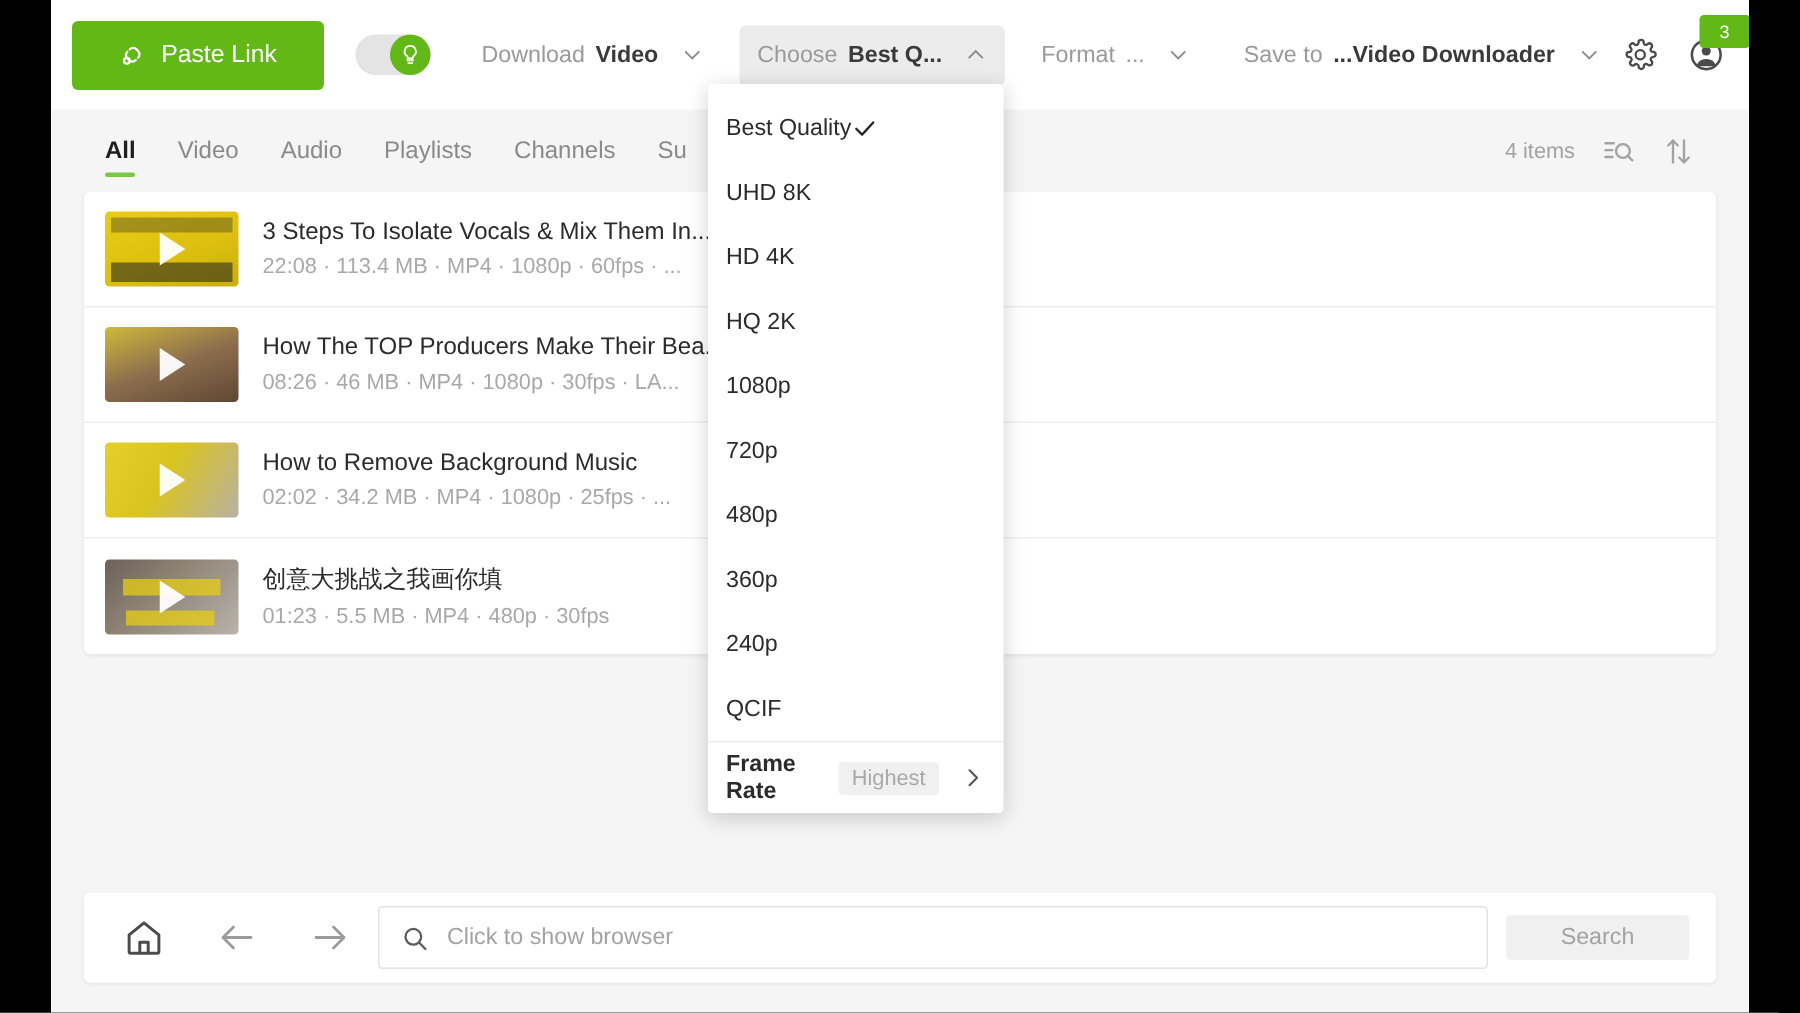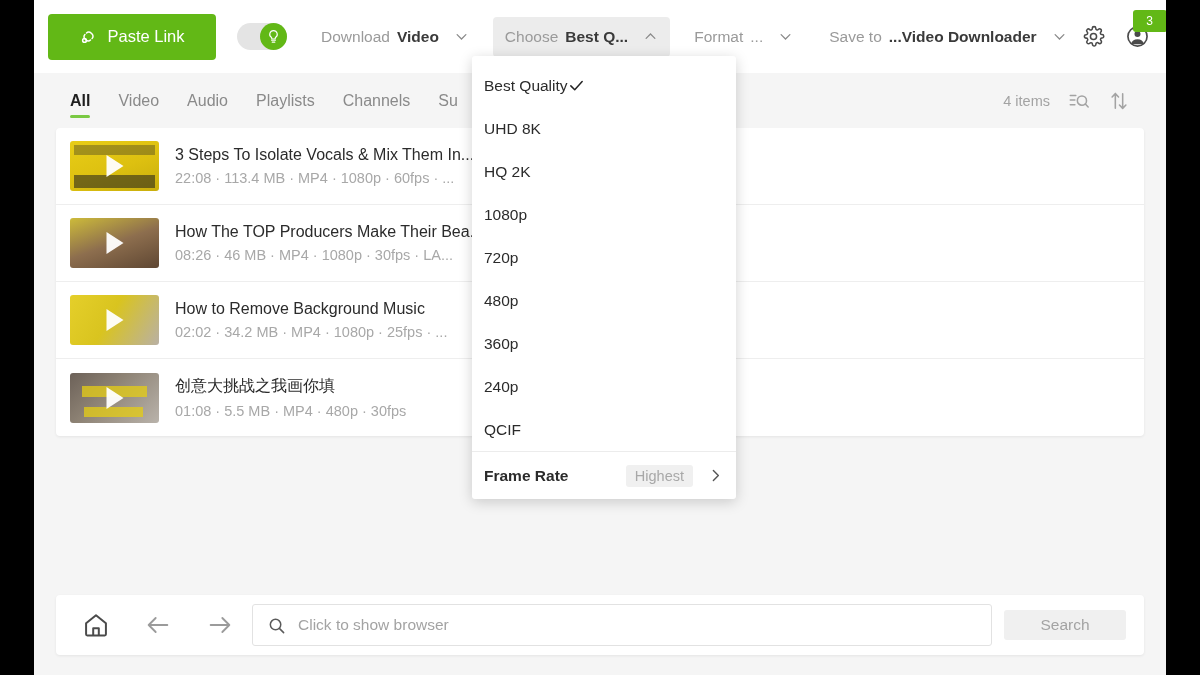--- a/index.html
+++ b/index.html
@@ -171,21 +171,21 @@
     font-size: 16px; color: #2b2b2b;
     white-space: nowrap; overflow: hidden;
     margin-bottom: 6px;
   }
   .row-meta { font-size: 14.5px; color: #a8a8a8; white-space: nowrap; }
 
   
   .menu {
     position: absolute;
     left: 438px; top: 56px;
-    width: 264px;
+    width: 197px;
     background: #fff;
     border-radius: 3px;
     box-shadow: 0 3px 14px rgba(0,0,0,0.18);
     z-index: 50;
     padding: 8px 0 0 0;
   }
   .menu-item {
     height: 43px;
     display: flex; align-items: center;
     padding: 0 14px 0 12px;
@@ -409,36 +409,39 @@
       </div>
     </div>
     <div class="row">
       <div class="thumb t4">
         <div class="bar1" style="background:rgba(230,205,20,0.75);top:26%;height:22%;left:14%;width:72%;"></div>
         <div class="bar2" style="background:rgba(230,205,20,0.75);bottom:12%;height:20%;left:16%;width:66%;"></div>
         <div class="play"></div>
       </div>
       <div class="row-info">
         <div class="row-title">创意大挑战之我画你填</div>
-        <div class="row-meta">01:08 · 5.5 MB · MP4 · 480p · 30fps</div>
+        <div class="row-meta">01:23 · 5.5 MB · MP4 · 480p · 30fps</div>
       </div>
     </div>
   </div>
 
   <div class="menu">
     <div class="menu-item">
       <span>Best Quality</span>
       <span>
         <svg class="check" viewBox="0 0 24 24" fill="none" stroke="currentColor" stroke-width="2.1" stroke-linecap="round" stroke-linejoin="round">
             <path d="M4 12.5 9.5 18 20 6.5"></path>
           </svg>
       </span>
     </div>
     <div class="menu-item">
         <span>UHD 8K</span>
+      </div>
+    <div class="menu-item">
+        <span>HD 4K</span>
       </div>
     <div class="menu-item">
         <span>HQ 2K</span>
       </div>
     <div class="menu-item">
         <span>1080p</span>
       </div>
     <div class="menu-item">
         <span>720p</span>
       </div>

